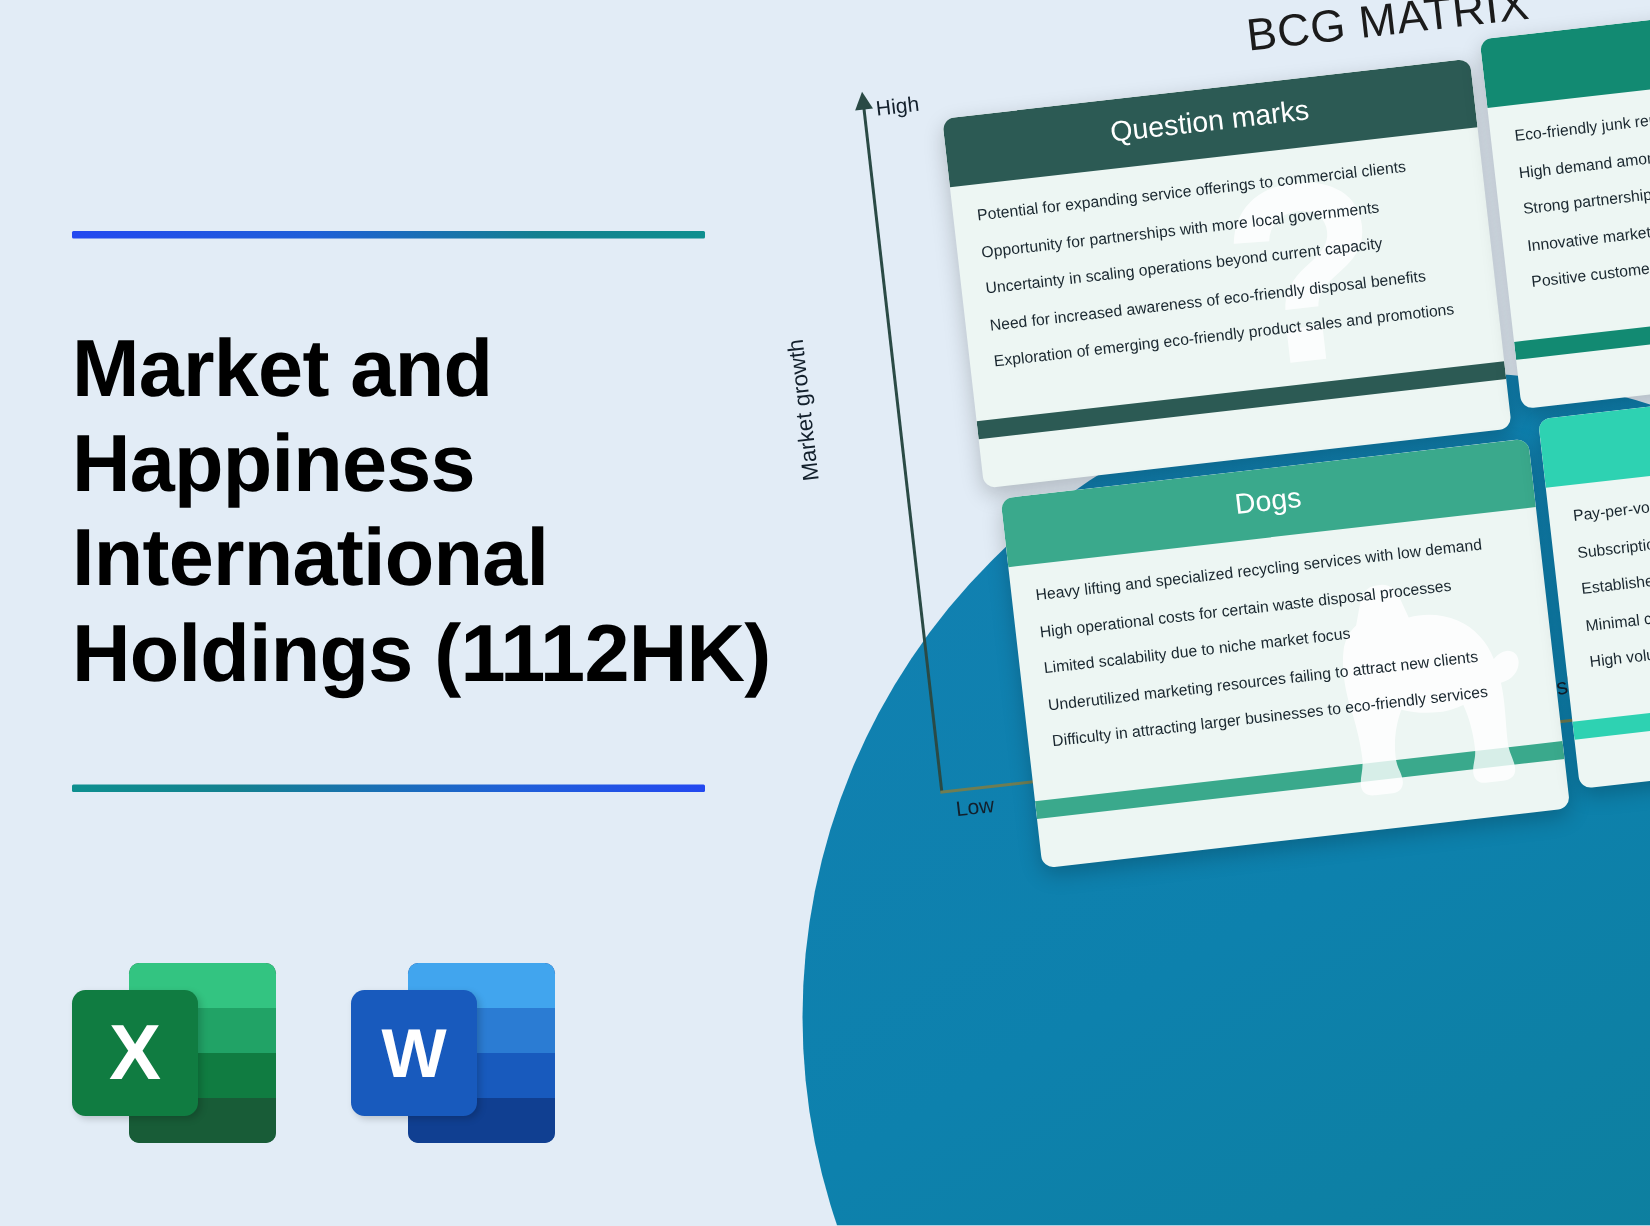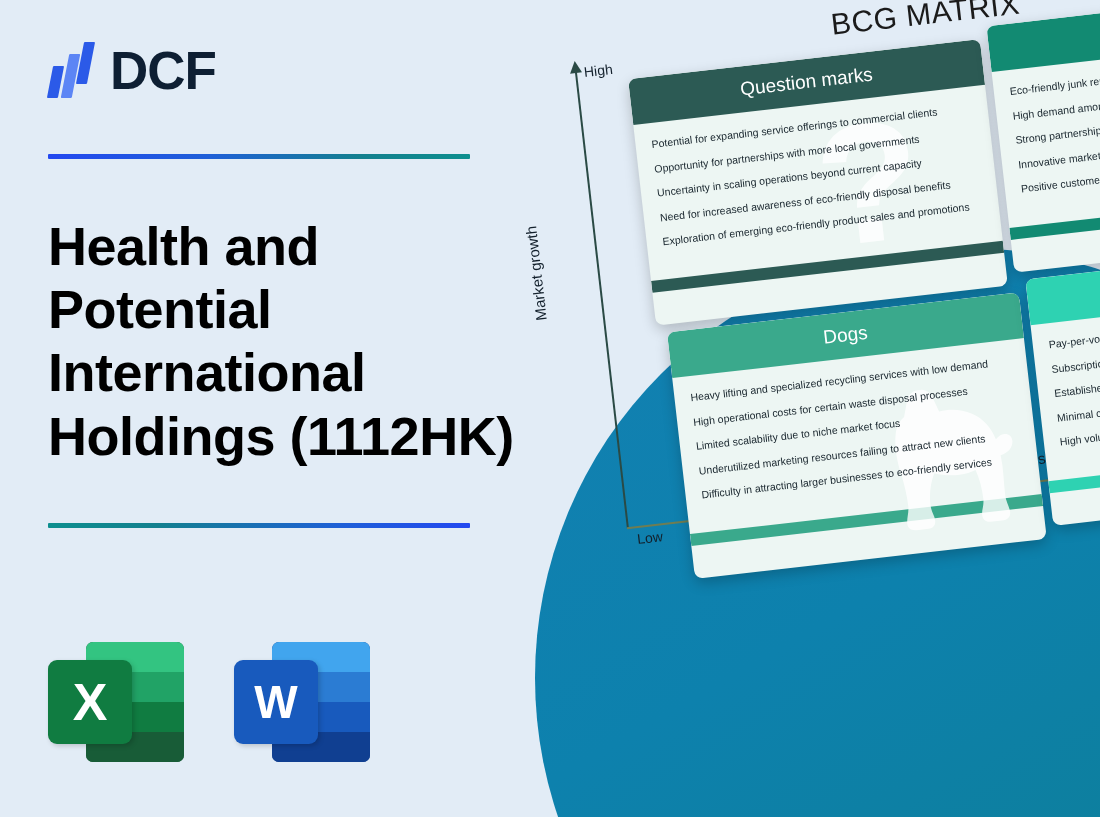--- a/index.html
+++ b/index.html
@@ -303,32 +303,24 @@
           </ul>
         </div>
         <div class="qfoot"></div>
       </div>
 
     </div>
   </div>
 
   <div id="left-panel">
 
-    <div id="logo-block">
-      <div id="logo-mark">
-        <i class="b1"></i>
-          <i class="b2"></i>
-          <i class="b3"></i>
-      </div>
-      <div id="logo-text">DCF</div>
-    </div>
 
     <div class="rule" id="rule-top"></div>
 
-    <h1 id="company-title">Health and Potential International Holdings (1112HK)</h1>
+    <h1 id="company-title">Market and Happiness International Holdings (1112HK)</h1>
 
     <div class="rule" id="rule-bottom"></div>
 
     <div id="office-icons">
       <div class="office-icon xl">
         <div class="doc-body">
           <span class="s1"></span>
             <span class="s2"></span>
             <span class="s3"></span>
             <span class="s4"></span>

